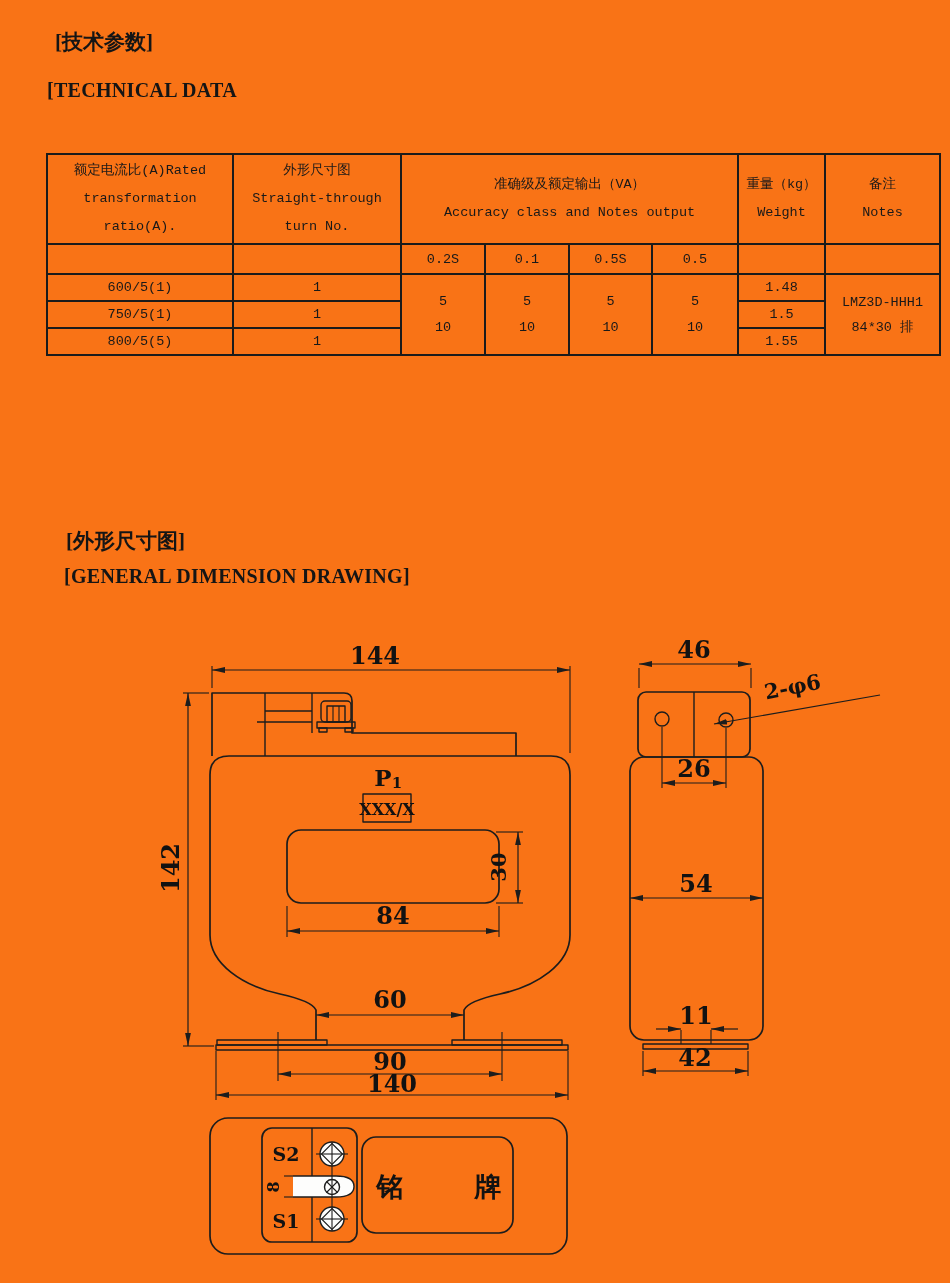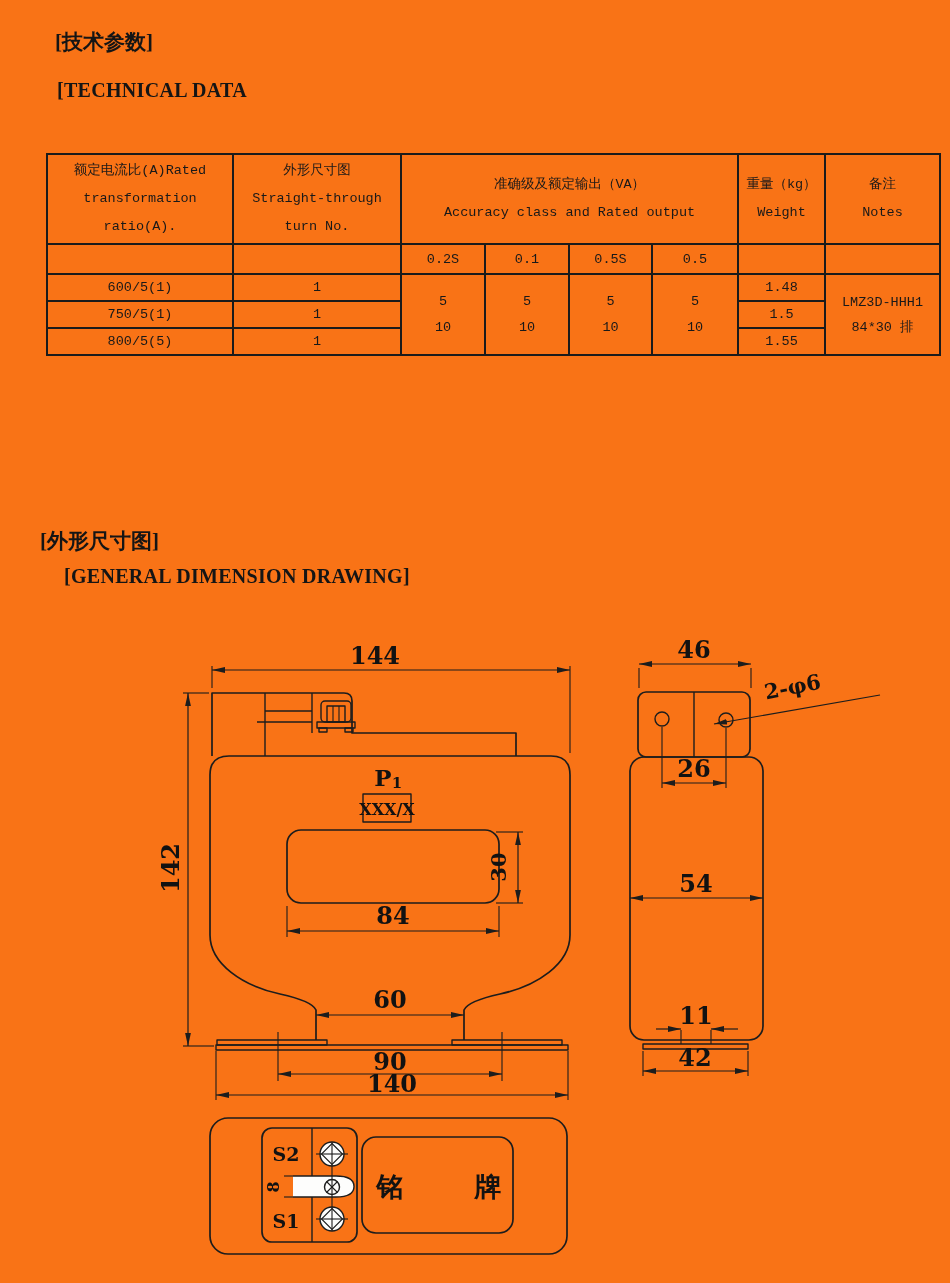--- a/index.html
+++ b/index.html
@@ -3,22 +3,22 @@
 <meta charset="utf-8">
 <style>
   html,body { margin:0; padding:0; background:#e8e8e8; }
   .page {
     position:relative; width:950px; height:1283px; margin:0 auto;
     background:#f97316; overflow:hidden;
     font-family:"Liberation Serif", serif; color:#151515;
   }
   .hd { position:absolute; font-weight:700; white-space:nowrap; }
   .hd-zh1 { left:55px; top:28px;  font-size:21px; }
-  .hd-en1 { left:57px; top:79px;  font-size:20px; letter-spacing:0.3px; }
-  .hd-zh2 { left:40px; top:527px; font-size:21px; }
+  .hd-en1 { left:47px; top:79px;  font-size:20px; letter-spacing:0.3px; }
+  .hd-zh2 { left:66px; top:527px; font-size:21px; }
   .hd-en2 { left:64px; top:565px; font-size:20px; letter-spacing:0.3px; }
 
   table.spec {
     position:absolute; left:46px; top:153px;
     border-collapse:collapse; table-layout:fixed; width:893px;
   }
   table.spec td {
     border:2px solid #1b1b1b; text-align:center; vertical-align:middle;
     font-family:"Liberation Mono", monospace; font-size:13.5px; color:#191919;
     padding:0; overflow:hidden;
@@ -65,21 +65,21 @@
         <div>transformation</div>
         <div>ratio(A).</div>
       </td>
       <td>
         <div>外形尺寸图</div>
         <div>Straight-through</div>
         <div>turn No.</div>
       </td>
       <td colspan="4">
         <div>准确级及额定输出（VA）</div>
-        <div>Accuracy class and Rated output</div>
+        <div>Accuracy class and Notes output</div>
       </td>
       <td>
         <div>重量（kg）</div>
         <div>Weight</div>
       </td>
       <td>
         <div>备注</div>
         <div>Notes</div>
       </td>
     </tr>

